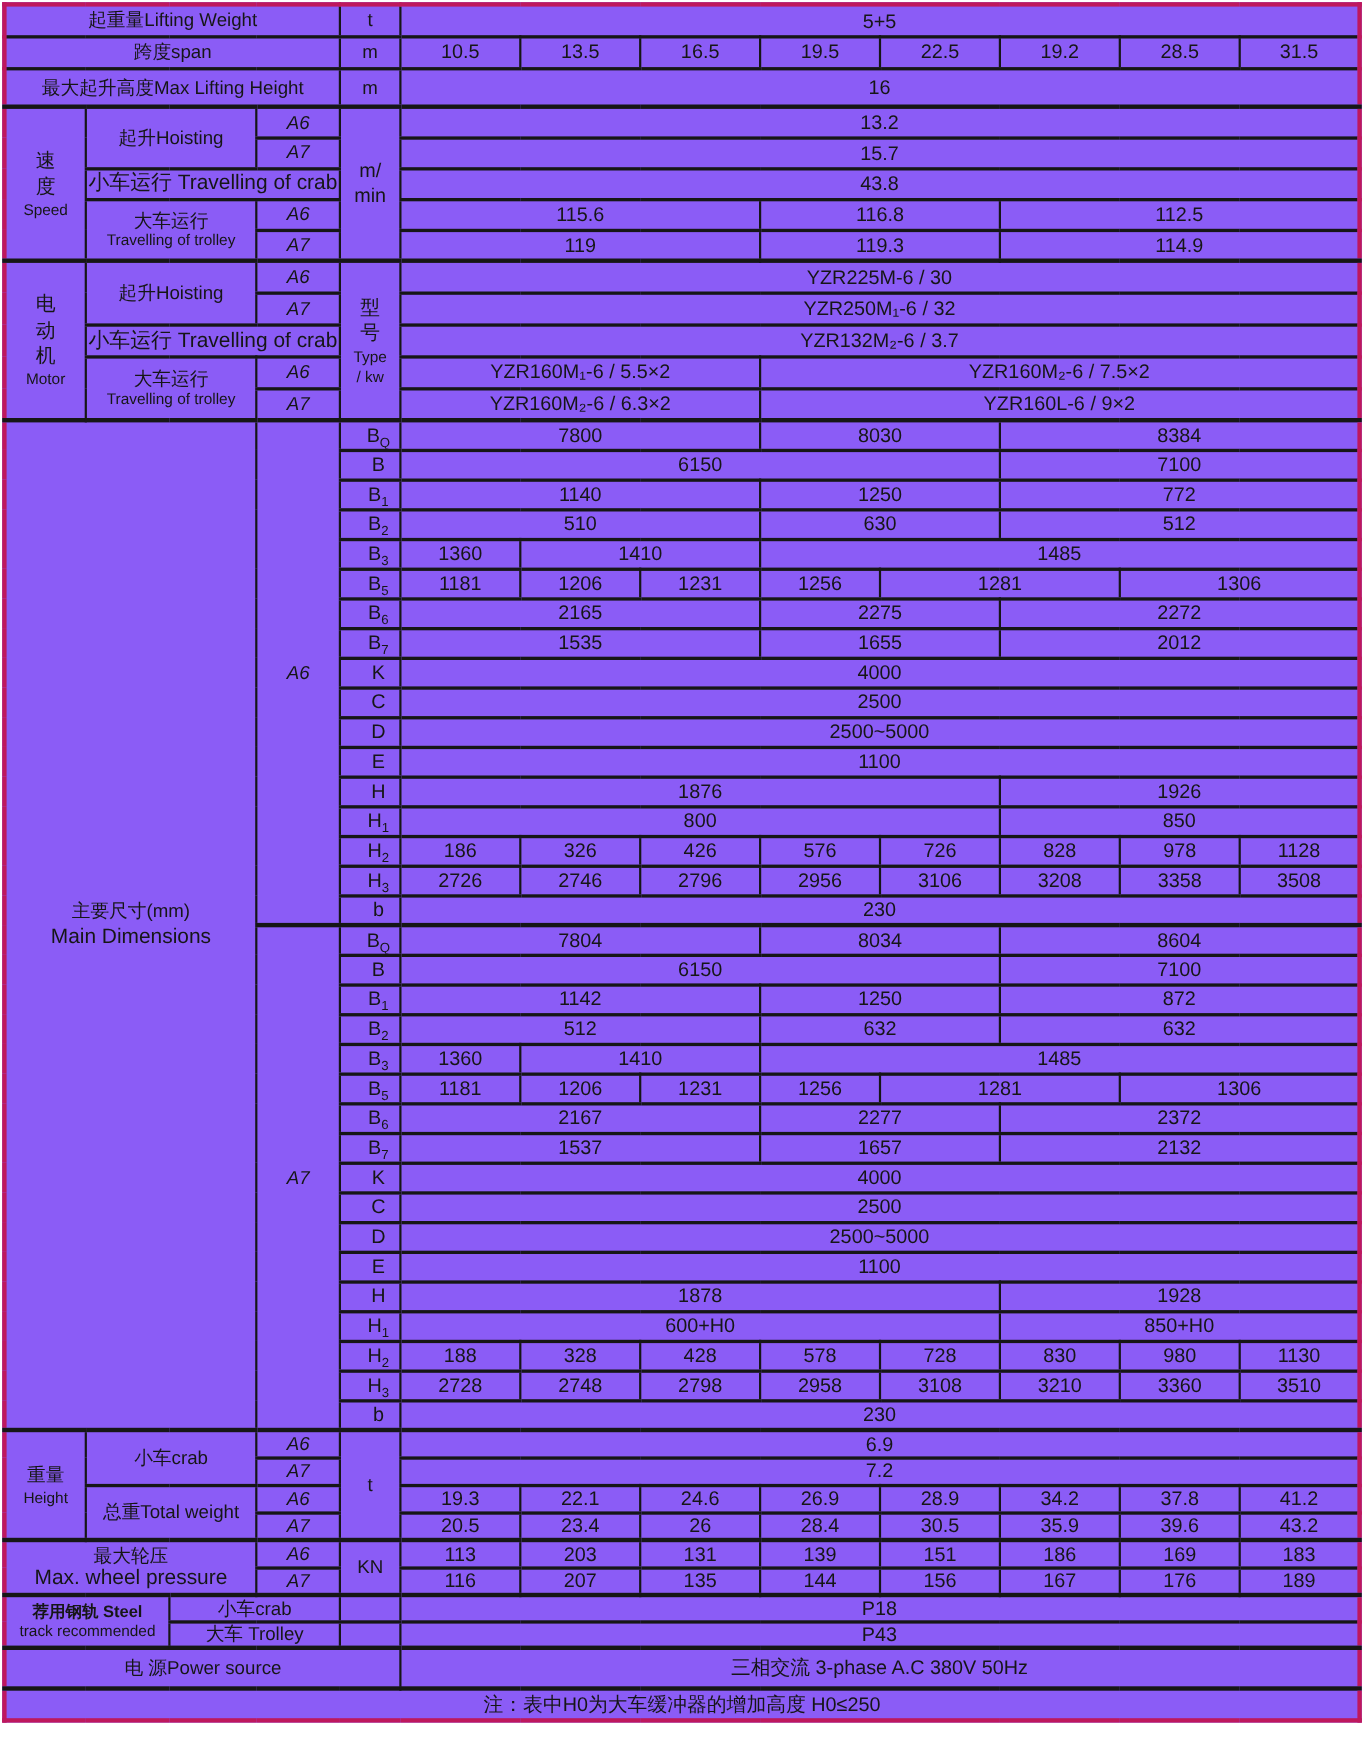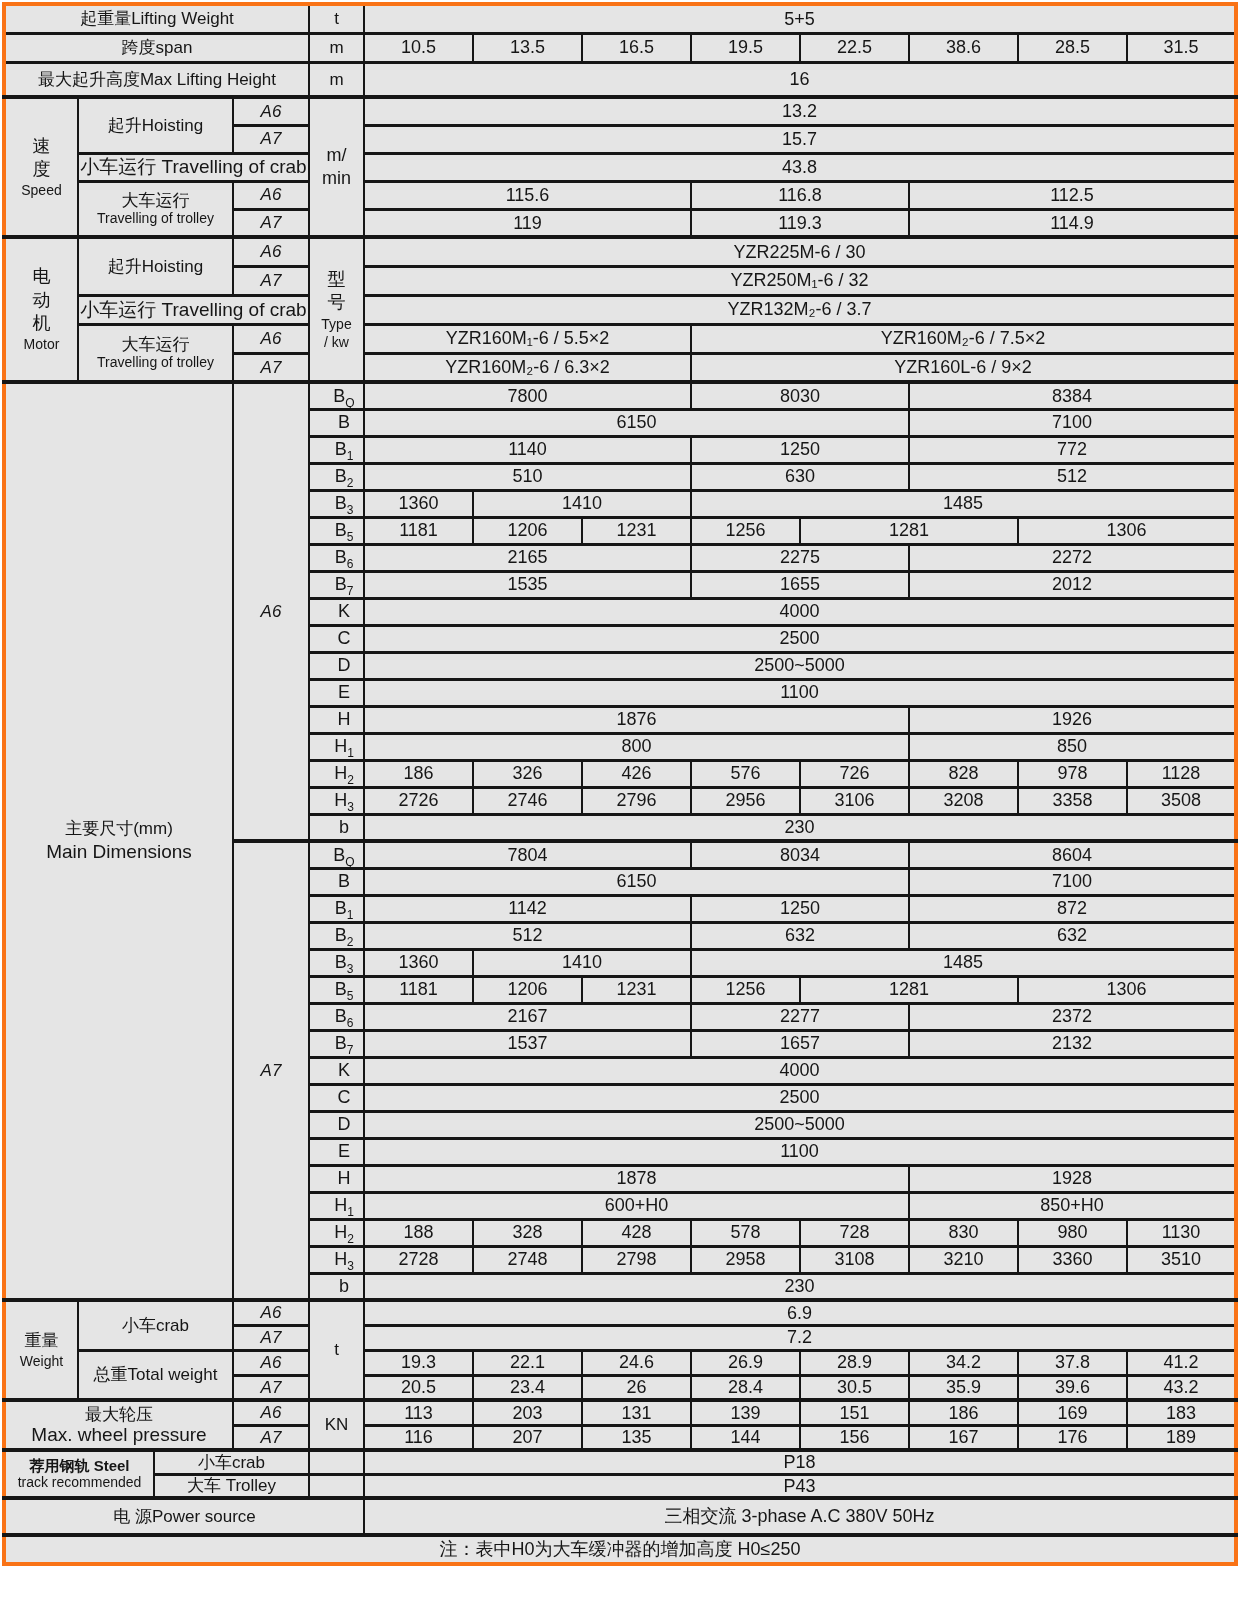--- a/index.html
+++ b/index.html
@@ -1,20 +1,20 @@
 <!DOCTYPE html>
 <html><head>
 <meta charset="utf-8">
 <style>
   * { box-sizing: border-box; }
   html,body { margin:0; padding:0; background:#ffffff; }
   body { width:1241px; height:1600px; overflow:hidden;
          font-family:"Liberation Sans","DejaVu Sans",sans-serif; color:#161616; }
   table { border-collapse:collapse; table-layout:fixed; margin:2px 0 0 2px;
-          border:4px solid #f97316; background:#e5e5e5; }
+          border:4px solid #be185d; background:#8b5cf6; }
   td { border:2px solid #161616; border-top-width:3px; border-bottom-width:3px;
        text-align:center; vertical-align:middle; padding:0 1px; overflow:hidden;
        white-space:nowrap; font-size:18px; line-height:1.12; }
   tr.sec > td { border-top-width:4px; }
   .lbl  { font-size:17px; }
   .val  { font-size:18px; }
   .grade{ font-size:17px;font-style:italic; }
   .unitcell { font-size:17px; }
   .vgroup { font-size:18px; }
   .vgroup div { line-height:1.3; }
@@ -63,21 +63,21 @@
     <td class="val" colspan="8">5+5</td>
   </tr>
   <tr class="h1">
     <td class="lbl" colspan="4">跨度span</td>
     <td class="unitcell">m</td>
     <td class="val">10.5</td>
     <td class="val">13.5</td>
     <td class="val">16.5</td>
     <td class="val">19.5</td>
     <td class="val">22.5</td>
-    <td class="val">38.6</td>
+    <td class="val">19.2</td>
     <td class="val">28.5</td>
     <td class="val">31.5</td>
   </tr>
   <tr class="h2">
     <td class="lbl" colspan="4">最大起升高度Max Lifting Height</td>
     <td class="unitcell">m</td>
     <td class="val" colspan="8">16</td>
   </tr>
 
   <tr class="sp sec">
@@ -367,21 +367,21 @@
     <td class="val">3510</td>
   </tr>
   <tr class="dm">
     <td class="dim"><span>b</span><sub></sub></td>
     <td class="val" colspan="8">230</td>
   </tr>
 
   <tr class="wt sec">
     <td class="vgroup" rowspan="4">
       <div class="lbl">重量</div>
-      <div class="en">Weight</div>
+      <div class="en">Height</div>
     </td>
     <td class="lbl" colspan="2" rowspan="2">小车crab</td>
     <td class="grade">A6</td>
     <td class="unitcell" rowspan="4">t</td>
     <td class="val" colspan="8">6.9</td>
   </tr>
   <tr class="wt">
     <td class="grade">A7</td>
     <td class="val" colspan="8">7.2</td>
   </tr>

